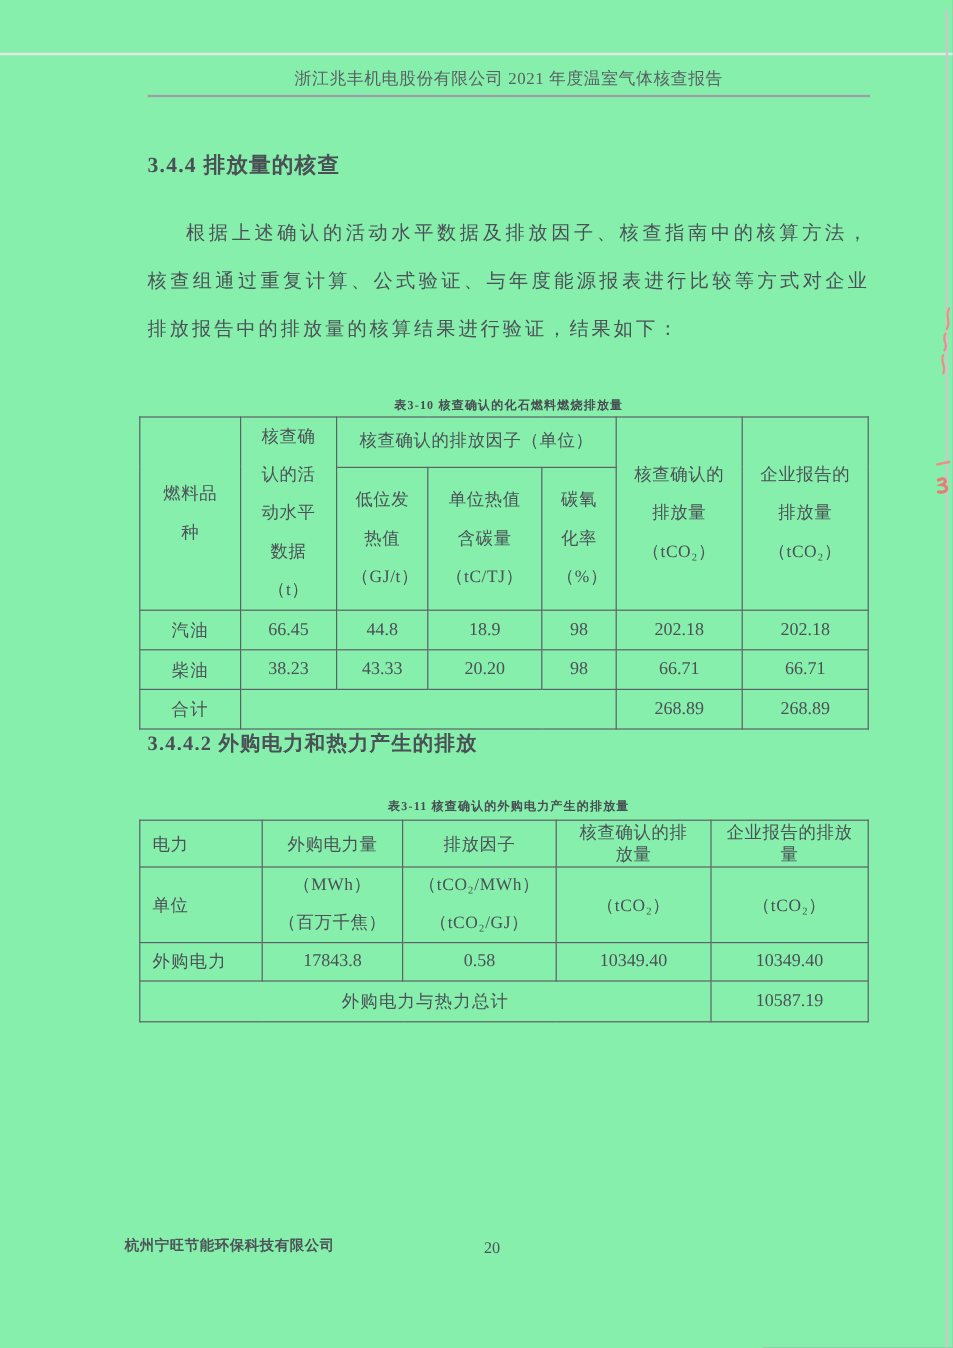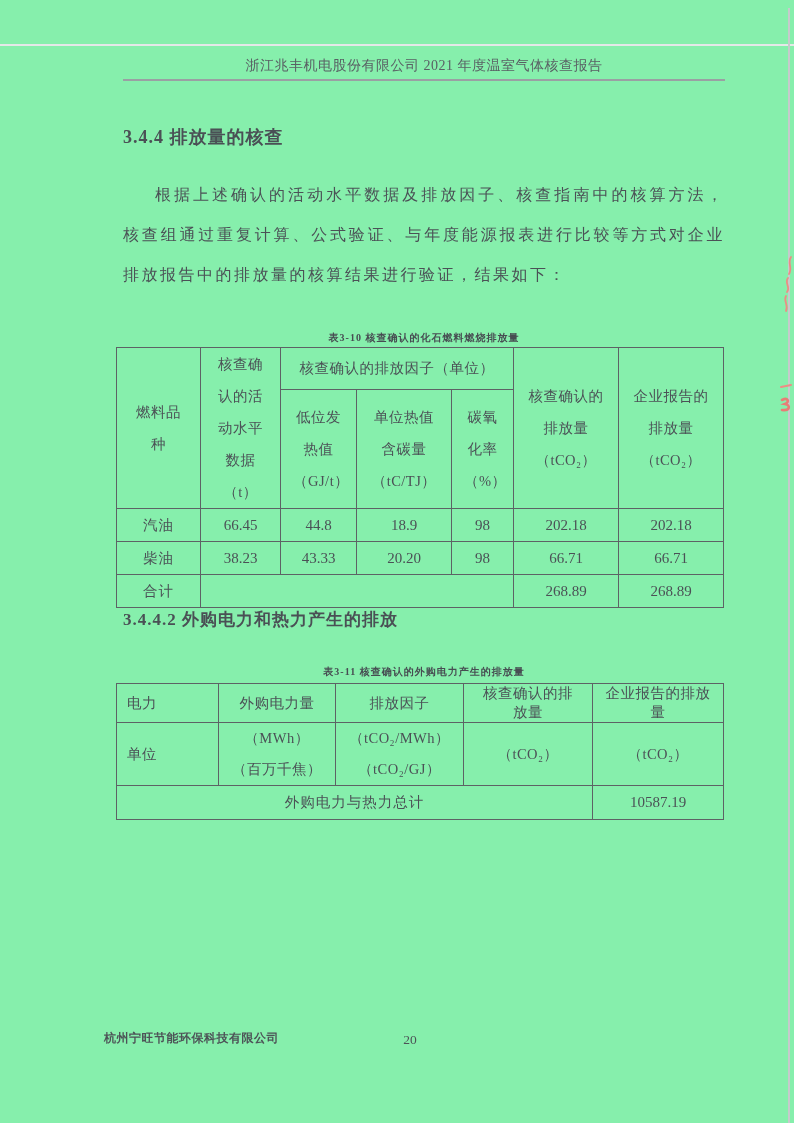--- a/index.html
+++ b/index.html
@@ -220,20 +220,27 @@
         </tr>
         <tr class="hrow2">
           <td class="hc left">单位</td>
           <td class="hc pre">（MWh）
 （百万千焦）</td>
           <td class="hc pre">（tCO₂/MWh）
 （tCO₂/GJ）</td>
           <td class="hc">（tCO₂）</td>
           <td class="hc">（tCO₂）</td>
         </tr>
+        <tr class="drow">
+          <td class="cjk left">外购电力</td>
+          <td class="num">17843.8</td>
+          <td class="num">0.58</td>
+          <td class="num">10349.40</td>
+          <td class="num">10349.40</td>
+        </tr>
         <tr class="trow">
           <td class="cjk" colspan="4">外购电力与热力总计</td>
           <td class="num">10587.19</td>
         </tr>
       </tbody>
     </table>
 
   </div>
 
   <div class="footer-company">杭州宁旺节能环保科技有限公司</div>

